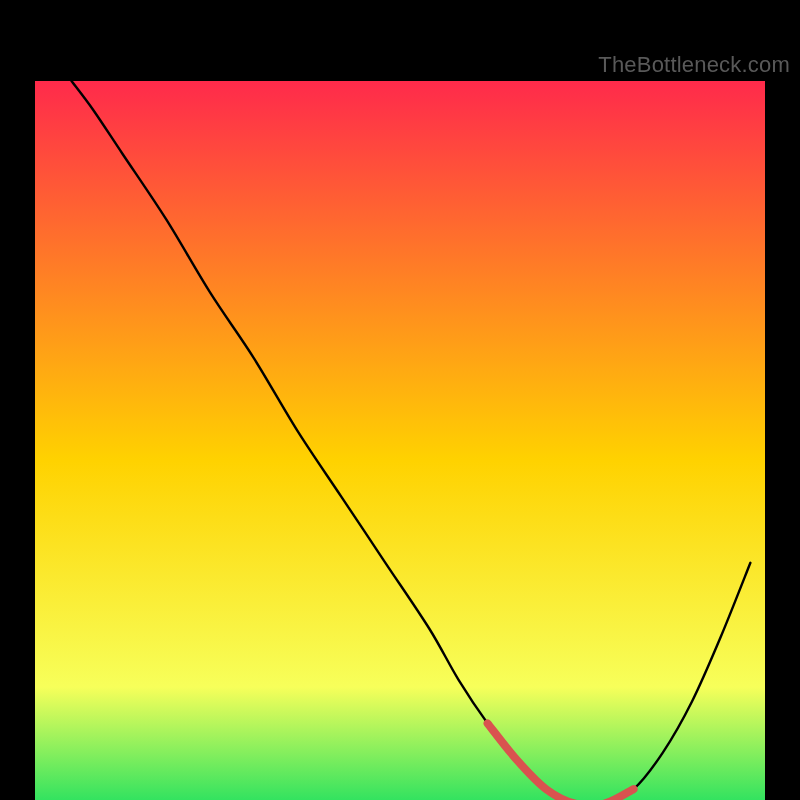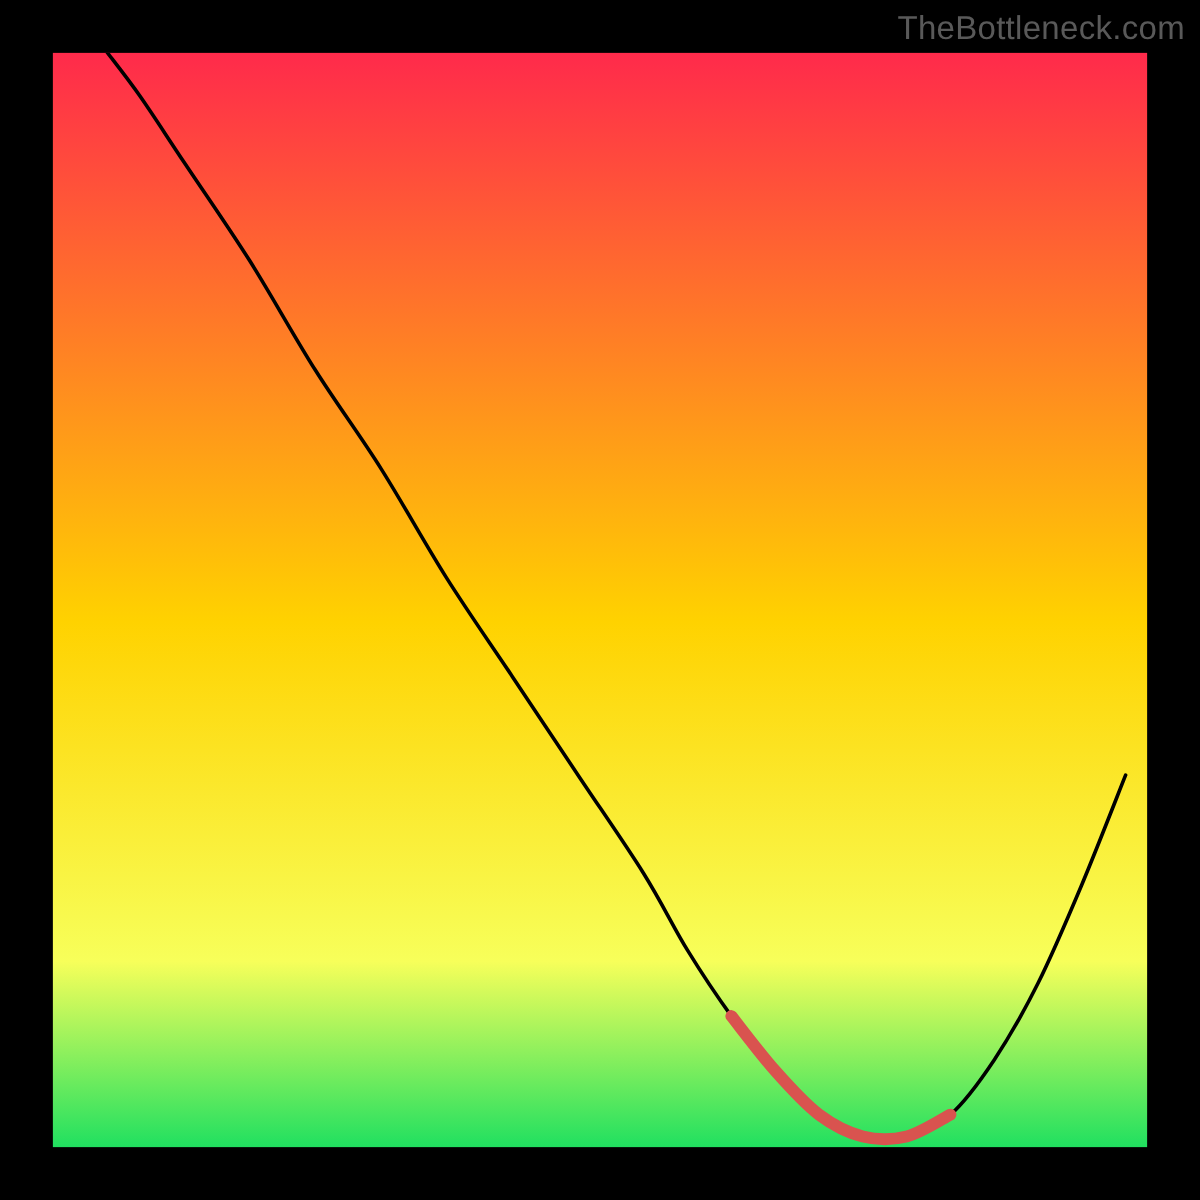--- a/index.html
+++ b/index.html
@@ -1,17 +1,17 @@
 <!DOCTYPE html>
 <html><head>
 <meta charset="utf-8">
 <style>
   * { margin: 0; padding: 0; box-sizing: border-box; }
   html, body { width: 800px; height: 800px; overflow: hidden; background: #000; }
-  .wrap { position: relative; width: 800px; height: 562px; }
+  .wrap { position: relative; width: 800px; height: 562px; margin-top: 46px; }
   .watermark {
     position: absolute;
     top: 6px;
     right: 10px;
     font-family: Arial, Helvetica, sans-serif;
     font-size: 22px;
     color: #595959;
     letter-spacing: 0.2px;
     z-index: 10;
   }

